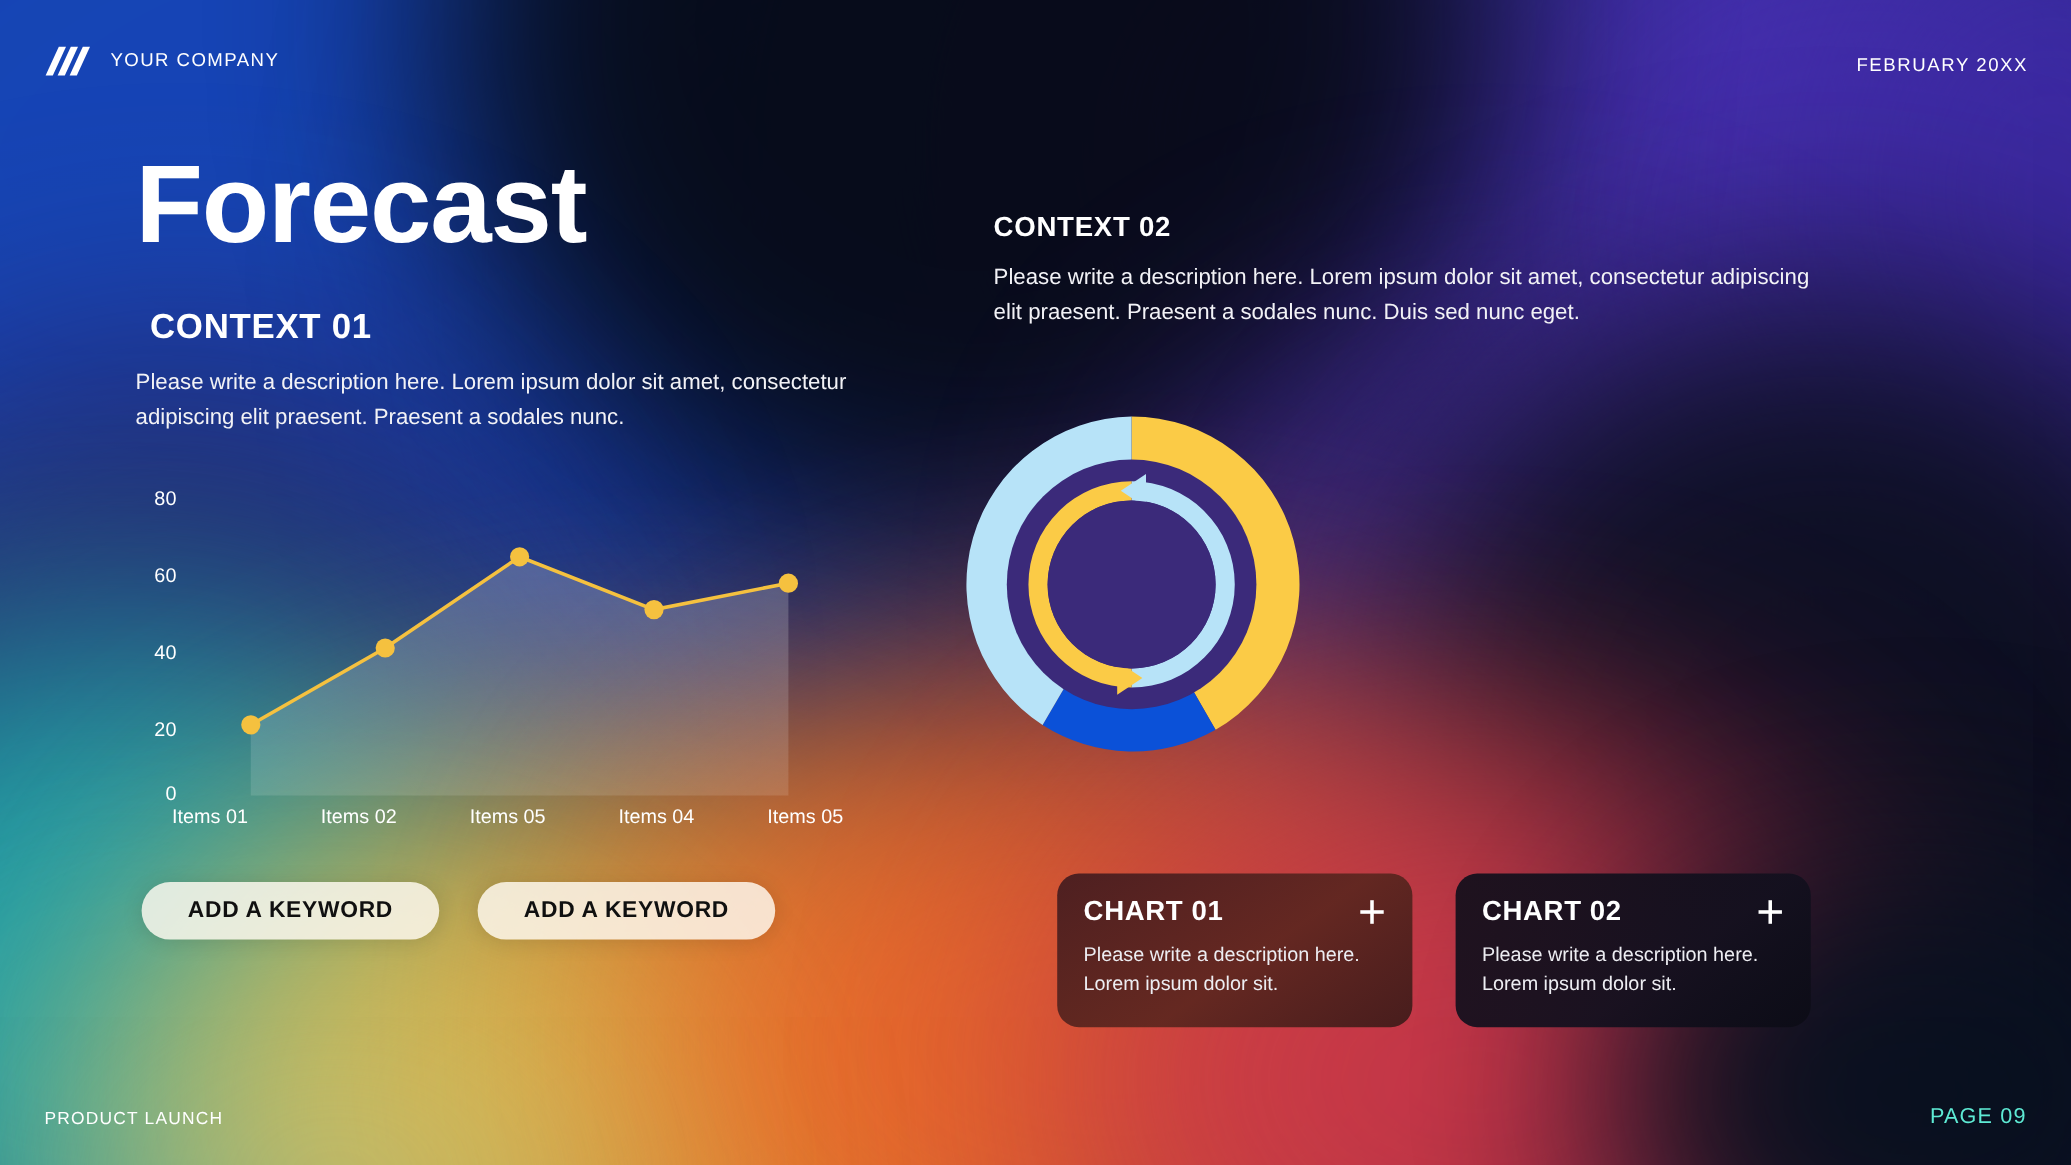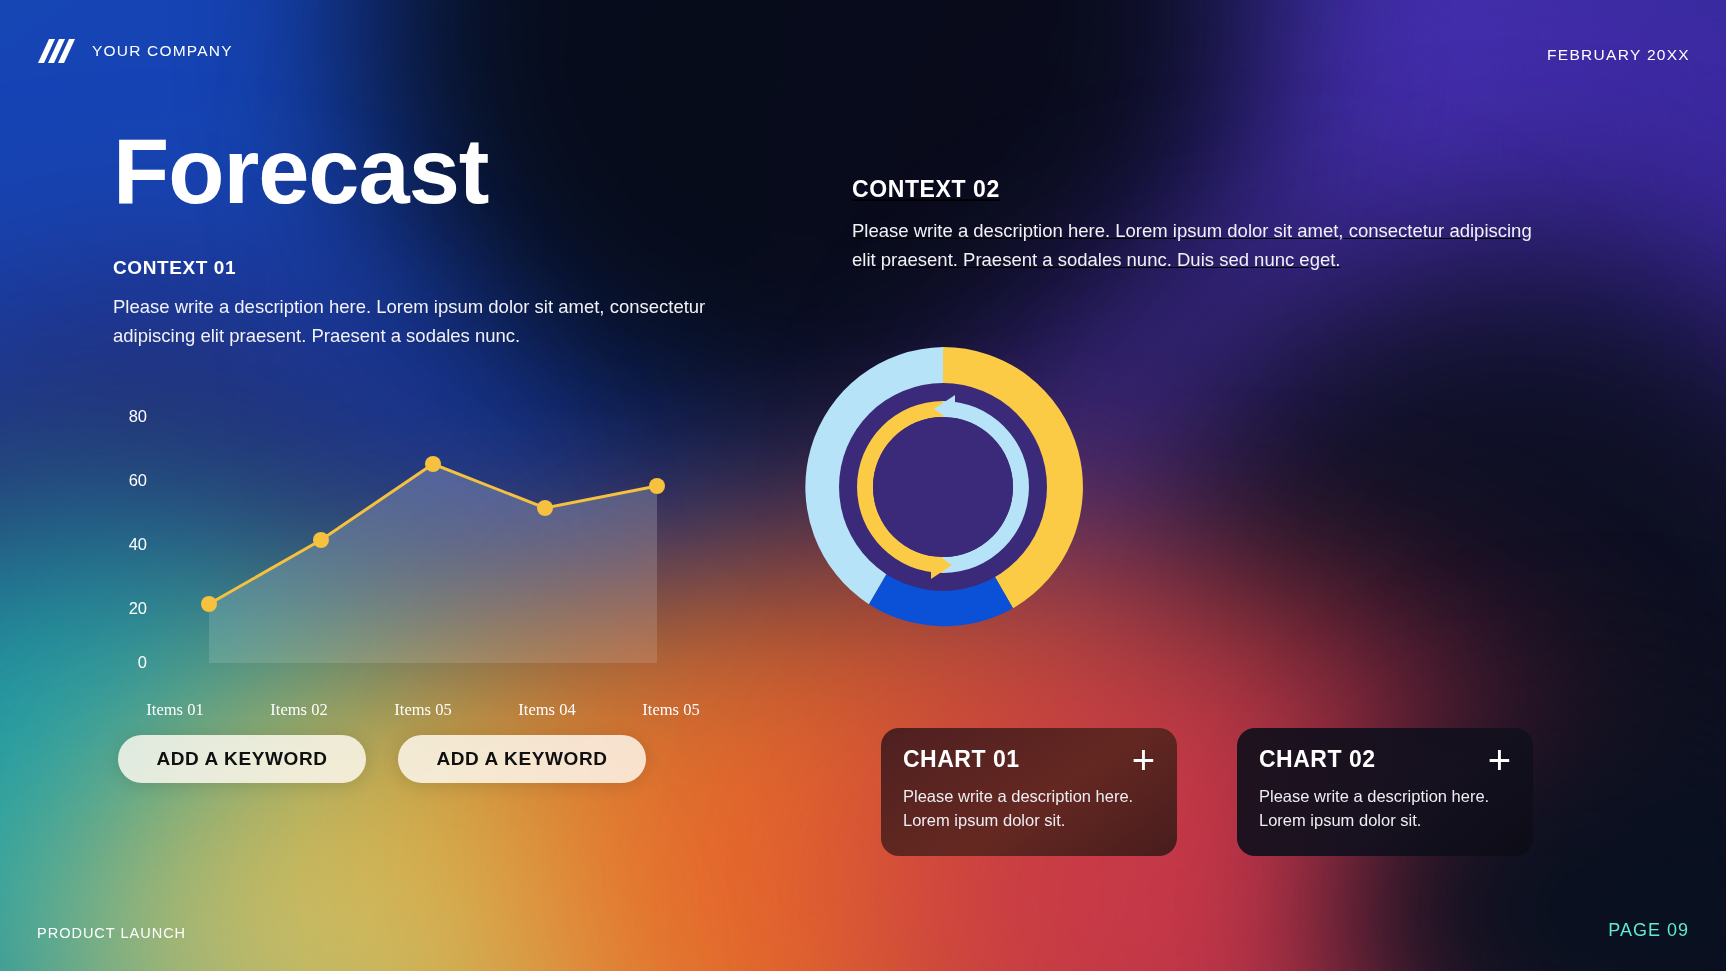--- a/index.html
+++ b/index.html
@@ -33,51 +33,51 @@
 
   
   .hdr{position:absolute;left:36px;top:38px;display:flex;align-items:center;gap:14px;z-index:6;}
   .logo{width:42px;height:26px;}
   .co{color:#ffffff;font-size:15.5px;letter-spacing:1.2px;font-weight:400;}
   .date{position:absolute;right:36px;top:46px;color:#ffffff;font-size:15.5px;letter-spacing:1.3px;z-index:6;}
 
   
   .left{position:absolute;left:113px;top:128px;width:660px;z-index:5;}
   .title{color:#fff;font-size:92px;line-height:0.95;font-weight:700;letter-spacing:-1px;margin:0;}
-  .ctx{color:#fff;font-size:19px;font-weight:700;letter-spacing:.6px;margin:42px 0 0 0;}
+  .ctx{color:#fff;font-size:29px;font-weight:700;letter-spacing:.6px;margin:42px 0 0 12px;}
   .desc{color:#f2f2f6;font-size:18.5px;line-height:1.55;margin:14px 0 0 0;font-weight:300;}
 
   
   .chartwrap{position:absolute;left:113px;top:395px;width:620px;height:310px;z-index:5;}
   .chartsvg{position:absolute;left:0;top:0;}
   .ylab{position:absolute;color:#fff;font-size:16.5px;font-weight:300;text-align:right;width:34px;}
-  .xrow{position:absolute;left:113px;top:700px;width:620px;display:flex;z-index:5;font-family:Liberation Serif, serif;}
+  .xrow{position:absolute;left:113px;top:672px;width:620px;display:flex;z-index:5;}
   .xlab{color:#fff;font-size:16.5px;font-weight:300;text-align:center;flex:1;}
 
   
   .kwrow{position:absolute;left:118px;top:735px;display:flex;gap:32px;z-index:5;}
   .kw{width:248px;height:48px;border-radius:26px;border:none;
       background:rgba(255,250,242,.82);
       color:#101010;font-size:19px;font-weight:700;letter-spacing:.6px;
       display:flex;align-items:center;justify-content:center;cursor:pointer;
       box-shadow:0 2px 18px rgba(0,0,0,.12);}
 
   
-  .right{position:absolute;left:852px;top:176px;width:680px;z-index:5;text-decoration:underline;}
+  .right{position:absolute;left:828px;top:176px;width:680px;z-index:5;}
   .ctx2{color:#fff;font-size:23px;font-weight:700;letter-spacing:.6px;margin:0;}
   .desc2{color:#f2f2f6;font-size:18.5px;line-height:1.55;margin:14px 0 0 0;font-weight:300;}
 
   .donuts{position:absolute;left:800px;top:336px;width:700px;height:310px;z-index:5;
           display:flex;gap:62px;}
   .donut{position:relative;width:286px;height:302px;}
   .dlabel{position:absolute;left:0;right:0;top:50%;transform:translateY(-50%);
           text-align:center;color:#fff;font-size:44px;font-weight:700;letter-spacing:-.5px;}
 
   
-  .cards{position:absolute;left:881px;top:728px;display:flex;gap:60px;z-index:5;}
+  .cards{position:absolute;left:881px;top:728px;display:flex;gap:36px;z-index:5;}
   .card{width:296px;height:128px;border-radius:18px;padding:18px 22px 0 22px;box-sizing:border-box;}
   .card1{background:linear-gradient(145deg,rgba(60,24,30,.88) 0%,rgba(84,36,28,.86) 55%,rgba(58,26,24,.9) 100%);}
   .card2{background:linear-gradient(145deg,rgba(14,14,26,.9) 0%,rgba(18,16,30,.92) 60%,rgba(12,12,22,.94) 100%);}
   .cardtop{display:flex;align-items:center;justify-content:space-between;}
   .cardtitle{color:#fff;font-size:23px;font-weight:700;letter-spacing:.5px;}
   .plus{color:#fff;font-size:40px;line-height:26px;font-weight:300;cursor:pointer;}
   .carddesc{color:#ededf2;font-size:16.5px;line-height:1.45;margin-top:12px;font-weight:300;}
 
   
   .fl{position:absolute;left:37px;bottom:30px;color:#fff;font-size:14.5px;letter-spacing:1px;z-index:6;}

